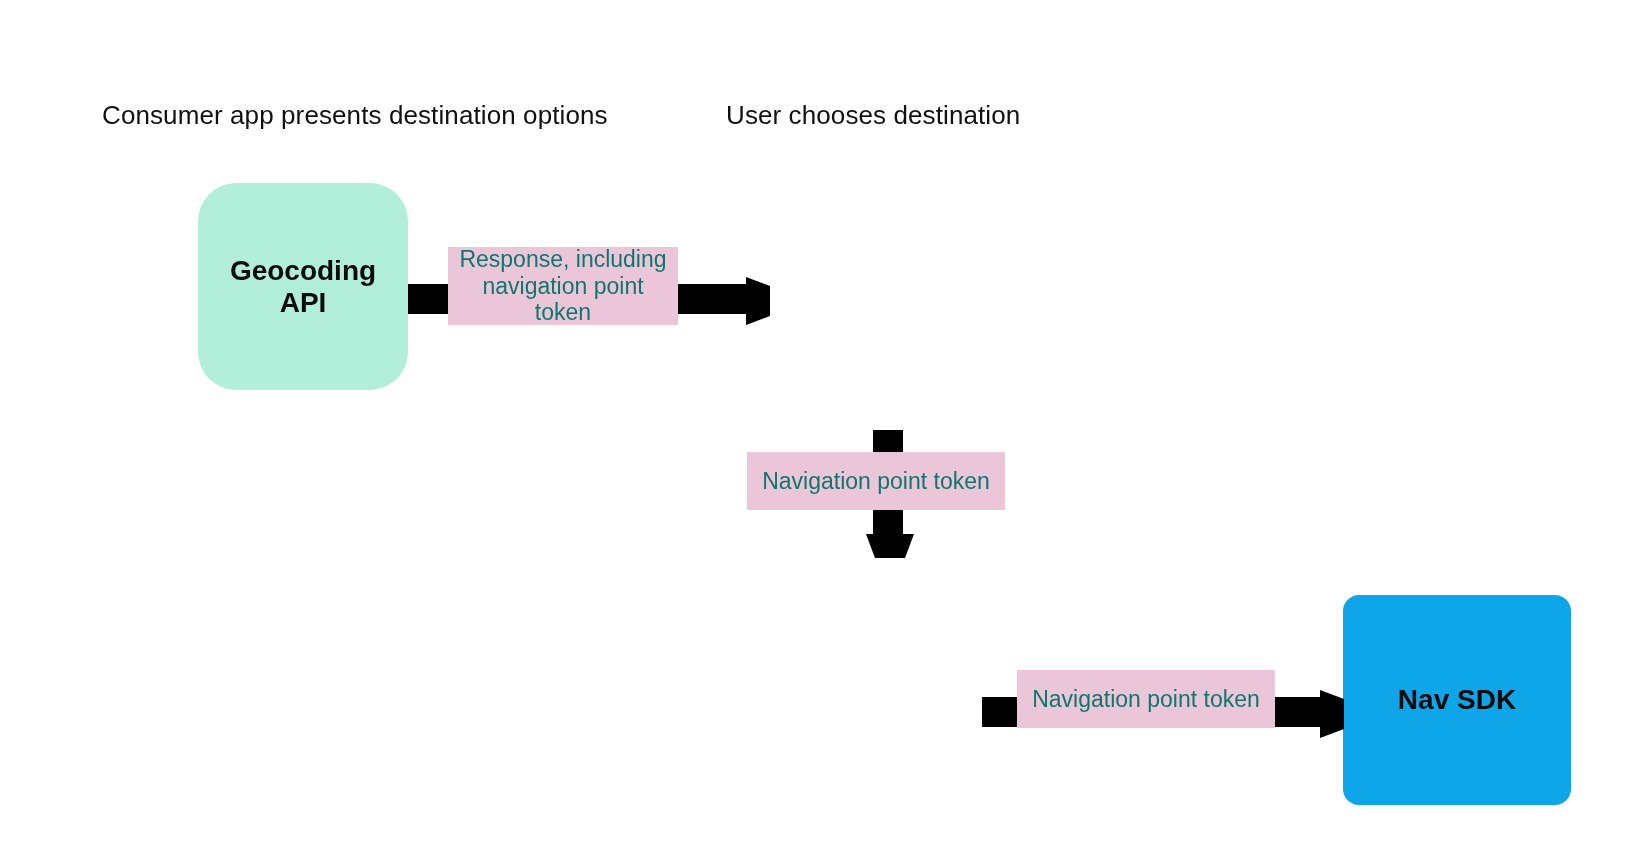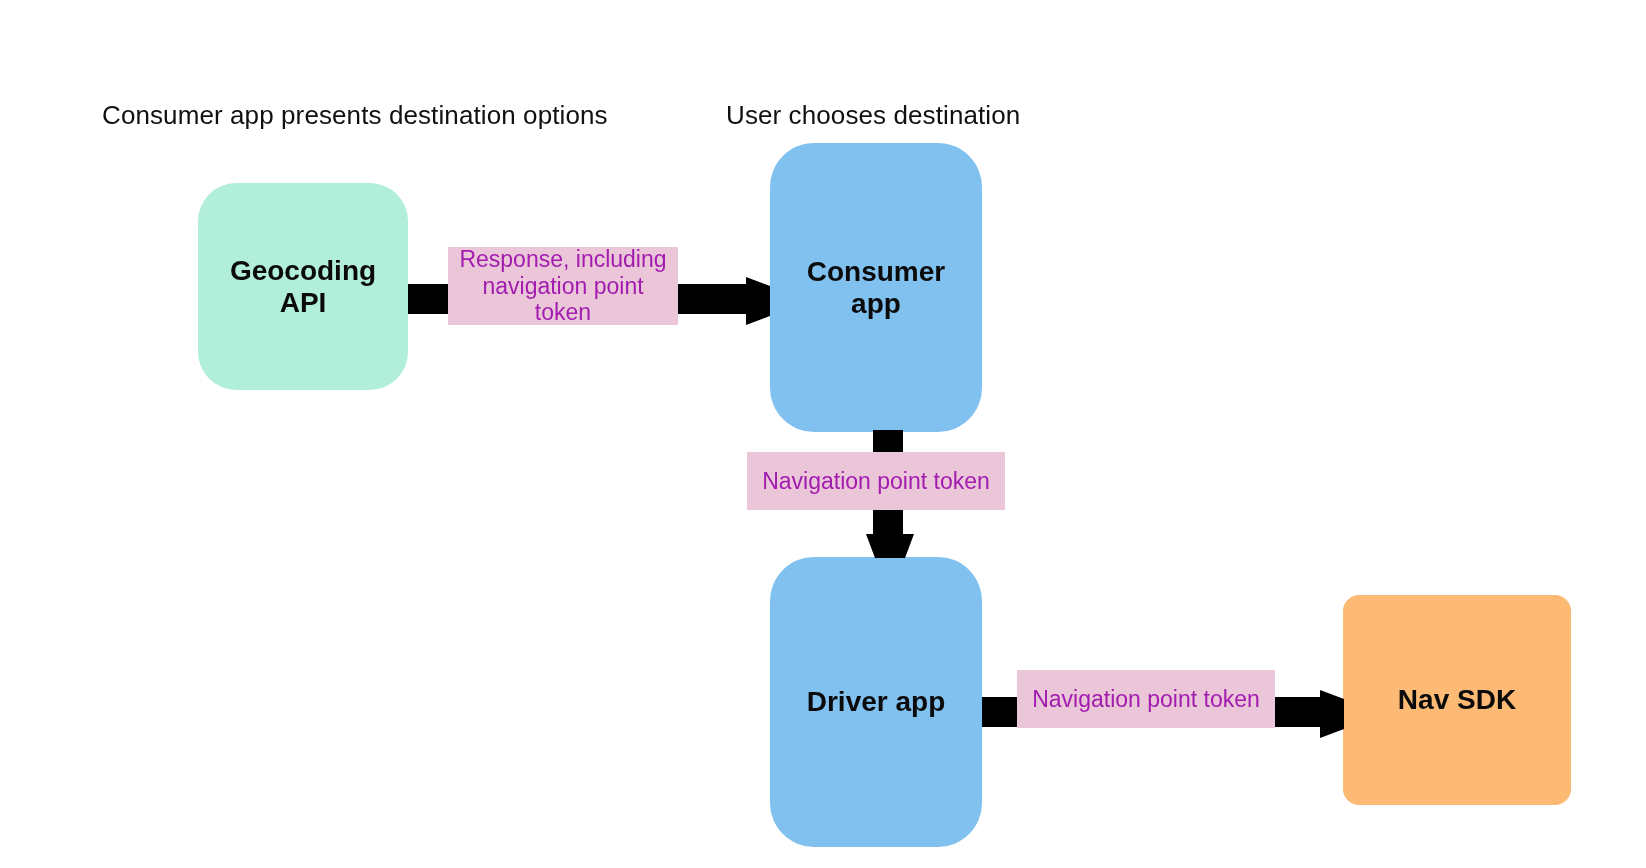--- a/index.html
+++ b/index.html
@@ -44,34 +44,34 @@
   .node-consumer {
     left: 740px; top: 113px; width: 212px; height: 289px;
     border-radius: 44px; background: #80c1f0;
   }
   .node-driver {
     left: 740px; top: 527px; width: 212px; height: 290px;
     border-radius: 44px; background: #80c1f0;
   }
   .node-navsdk {
     left: 1313px; top: 565px; width: 228px; height: 210px;
-    border-radius: 16px; background: #fdba74;
+    border-radius: 16px; background: #0ea5e9;
   }
 
   .edge-label {
     position: absolute;
     display: flex;
     align-items: center;
     justify-content: center;
     text-align: center;
     background: #ebc6d8;
     font-size: 23px;
     font-weight: 400;
     line-height: 1.15;
-    color: #a21caf;
+    color: #0f766e;
   }
   .edge-label.l1 { left: 418px; top: 217px; width: 230px; height: 78px; padding: 0 10px; }
   .edge-label.l2 { left: 717px; top: 422px; width: 258px; height: 58px; }
   .edge-label.l3 { left: 987px; top: 640px; width: 258px; height: 58px; }
 
   .line-h { position: absolute; height: 4px; background: #000000; }
   .line-v { position: absolute; width: 4px; background: #000000; }
 
   .seg1a { left: 378px; top: 254px; width: 40px; }
   .seg1b { left: 648px; top: 254px; width: 70px; }
@@ -103,26 +103,20 @@
 <body>
 
 <div class="diagram">
 
   <div class="col-heading c1">Consumer app presents destination options</div>
   <div class="col-heading c2">User chooses destination</div>
 
   <div class="node node-geocoding">
     <span>Geocoding API</span>
   </div>
-  <div class="node node-consumer">
-    <span>Consumer app</span>
-  </div>
-  <div class="node node-driver">
-    <span>Driver app</span>
-  </div>
   <div class="node node-navsdk">
     <span>Nav SDK</span>
   </div>
 
   <div class="line-h seg1a"></div>
   <div class="edge-label l1">Response, including navigation point token</div>
   <div class="line-h seg1b"></div>
   <div class="arrowhead-right ah1"></div>
 
   <div class="line-v seg2a"></div>

